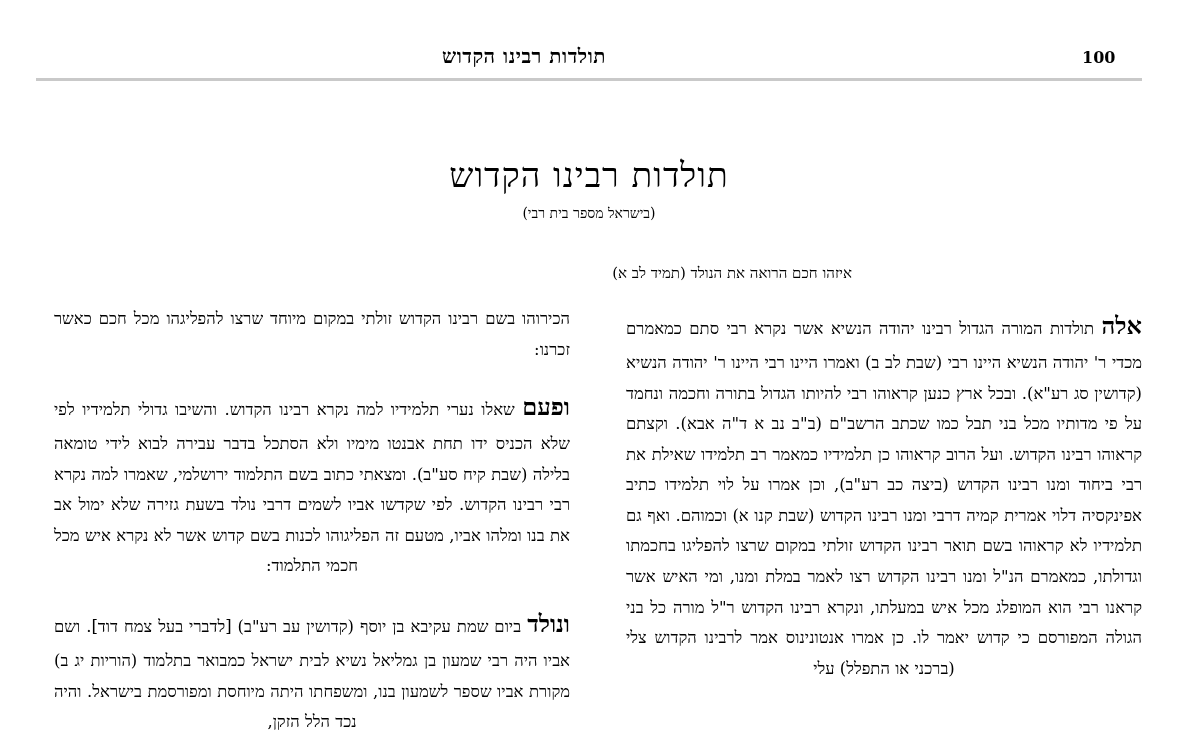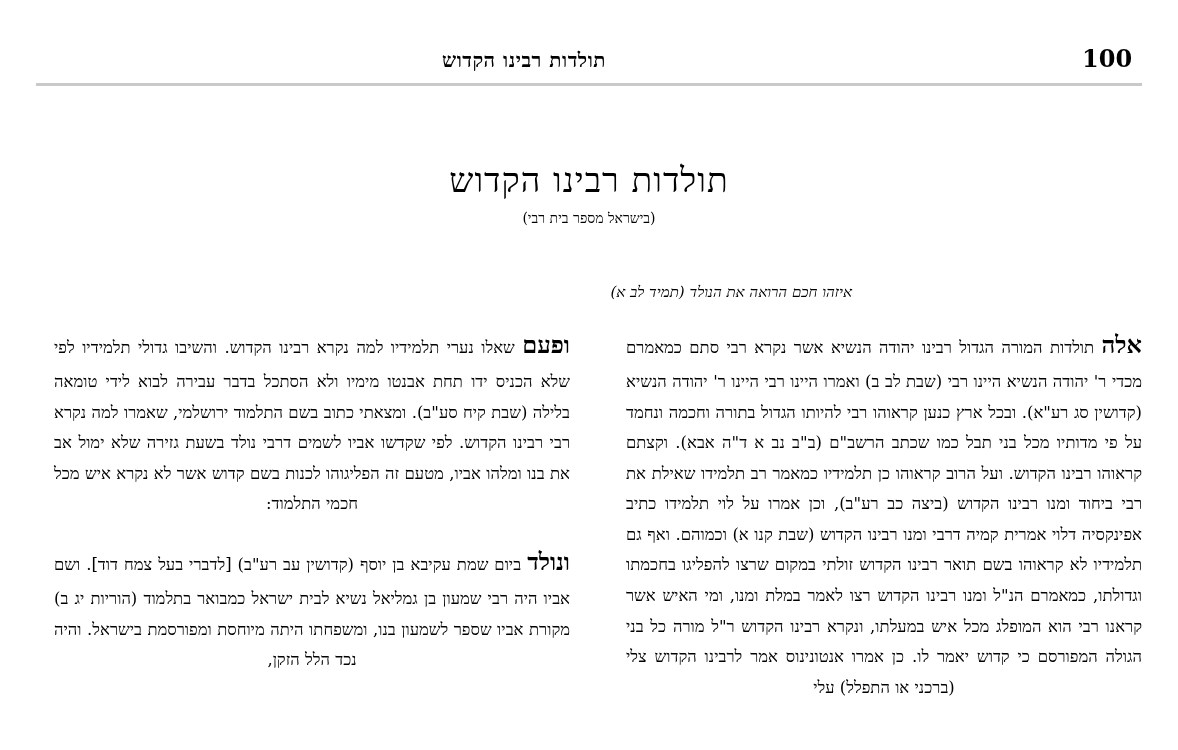--- a/index.html
+++ b/index.html
@@ -33,21 +33,21 @@
   .runhead-title {
     font-weight: bold;
     font-size: 20px;
     letter-spacing: .5px;
     flex: 1;
     text-align: center;
     padding-right: 70px;
   }
   .runhead-page {
     font-weight: bold;
-    font-size: 24px;
+    font-size: 16px;
     direction: ltr;
     min-width: 60px;
     text-align: left;
   }
   .rule {
     height: 3px;
     background: #c9c9c9;
     margin-top: 4px;
   }
   
@@ -62,25 +62,24 @@
     letter-spacing: 1px;
   }
   .doc-subtitle {
     font-size: 14px;
     margin-top: 10px;
   }
   
   .section-head {
     direction: rtl;
     font-size: 15px;
-    margin-top: 56px;
+    margin-top: 42px;
     margin-right: 0;
     padding-right: 290px;
     text-align: right;
-    font-style: italic;
   }
   
   .columns {
     direction: rtl;
     display: flex;
     gap: 56px;
     margin-top: 22px;
   }
   .col {
     width: 516px;
@@ -120,18 +119,19 @@
 
   <div class="section-head">איזהו חכם הרואה את הנולד (תמיד לב א)</div>
 
   <div class="columns">
 
     <div class="col">
       <p><span class="leadword">אלה</span><span> תולדות המורה הגדול רבינו יהודה הנשיא אשר נקרא רבי סתם כמאמרם מכדי ר' יהודה הנשיא היינו רבי (שבת לב ב) ואמרו היינו רבי היינו ר' יהודה הנשיא (קדושין סג רע"א). ובכל ארץ כנען קראוהו רבי להיותו הגדול בתורה וחכמה ונחמד על פי מדותיו מכל בני תבל כמו שכתב הרשב"ם (ב"ב נב א ד"ה אבא). וקצתם קראוהו רבינו הקדוש. ועל הרוב קראוהו כן תלמידיו כמאמר רב תלמידו שאילת את רבי ביחוד ומנו רבינו הקדוש (ביצה כב רע"ב), וכן אמרו על לוי תלמידו כתיב אפינקסיה דלוי אמרית קמיה דרבי ומנו רבינו הקדוש (שבת קנו א) וכמוהם. ואף גם תלמידיו לא קראוהו בשם תואר רבינו הקדוש זולתי במקום שרצו להפליגו בחכמתו וגדולתו, כמאמרם הנ"ל ומנו רבינו הקדוש רצו לאמר במלת ומנו, ומי האיש אשר קראנו רבי הוא המופלג מכל איש במעלתו, ונקרא רבינו הקדוש ר"ל מורה כל בני הגולה המפורסם כי קדוש יאמר לו. כן אמרו אנטונינוס אמר לרבינו הקדוש צלי (ברכני או התפלל) עלי</span></p>
     </div>
 
     <div class="col">
+      <p class="flush"><span>הכירוהו בשם רבינו הקדוש זולתי במקום מיוחד שרצו להפליגהו מכל חכם כאשר זכרנו:</span></p>
       <p><span class="leadword">ופעם</span><span> שאלו נערי תלמידיו למה נקרא רבינו הקדוש. והשיבו גדולי תלמידיו לפי שלא הכניס ידו תחת אבנטו מימיו ולא הסתכל בדבר עבירה לבוא לידי טומאה בלילה (שבת קיח סע"ב). ומצאתי כתוב בשם התלמוד ירושלמי, שאמרו למה נקרא רבי רבינו הקדוש. לפי שקדשו אביו לשמים דרבי נולד בשעת גזירה שלא ימול אב את בנו ומלהו אביו, מטעם זה הפליגוהו לכנות בשם קדוש אשר לא נקרא איש מכל חכמי התלמוד:</span></p>
       <p><span class="leadword">ונולד</span><span> ביום שמת עקיבא בן יוסף (קדושין עב רע"ב) [לדברי בעל צמח דוד]. ושם אביו היה רבי שמעון בן גמליאל נשיא לבית ישראל כמבואר בתלמוד (הוריות יג ב) מקורת אביו שספר לשמעון בנו, ומשפחתו היתה מיוחסת ומפורסמת בישראל. והיה נכד הלל הזקן,</span></p>
     </div>
 
   </div>
 </div>
 
 </body></html>

